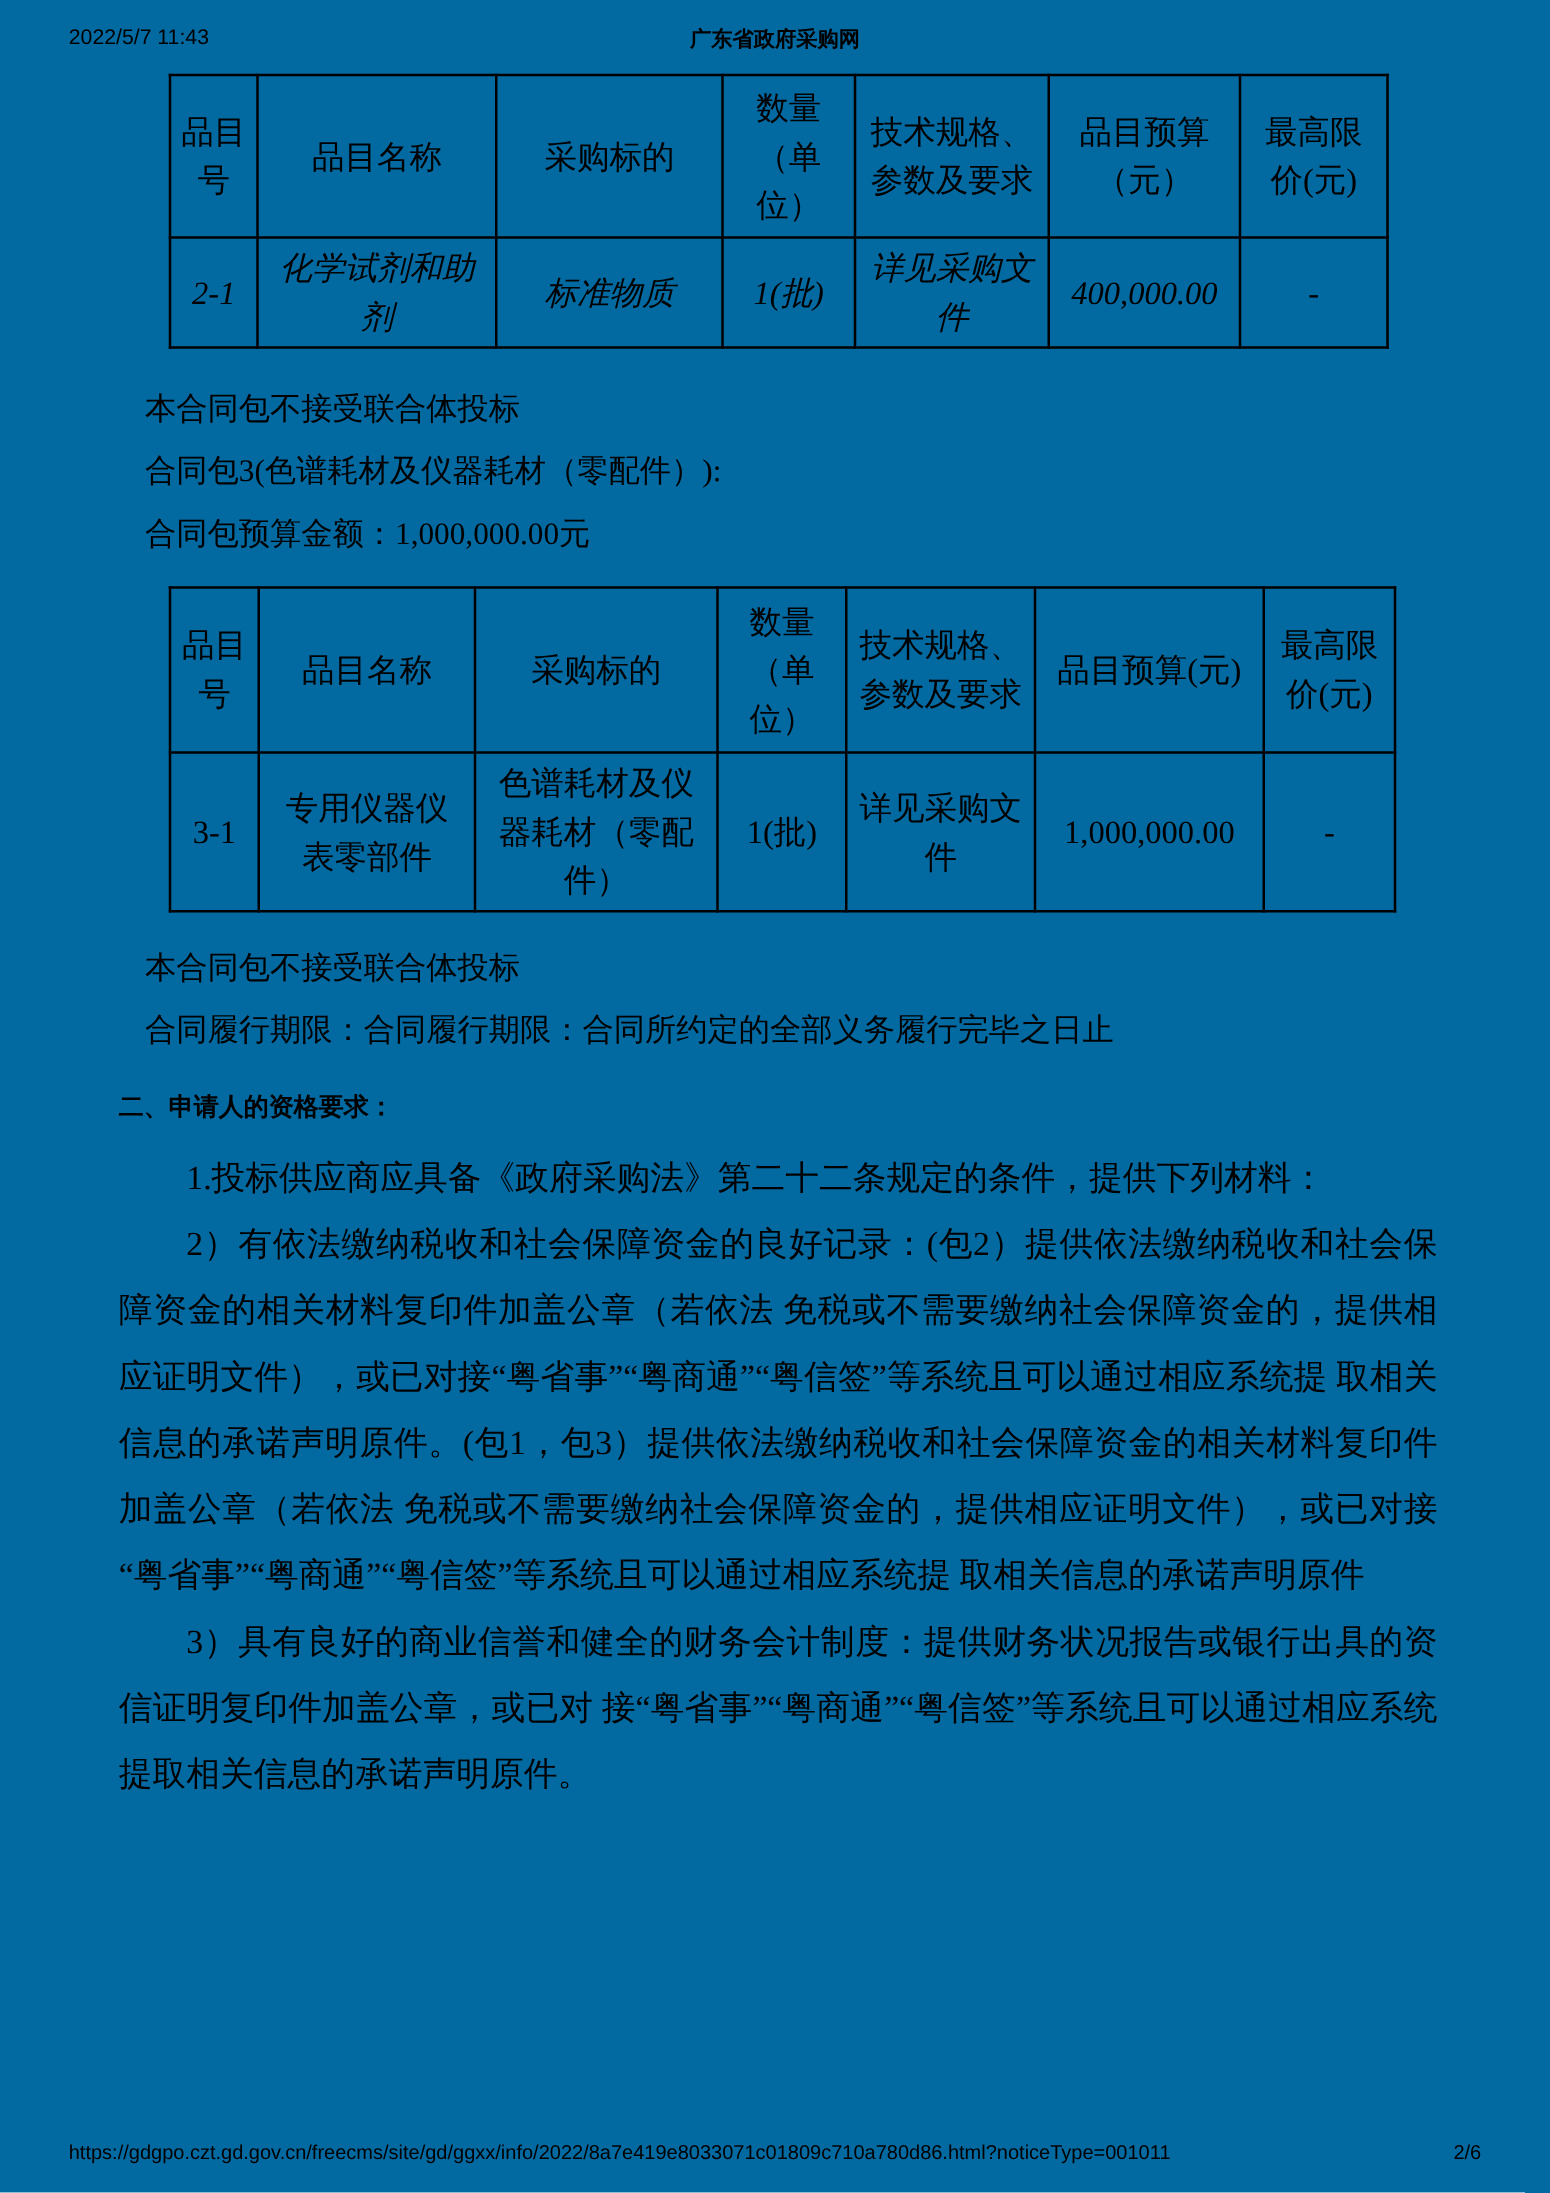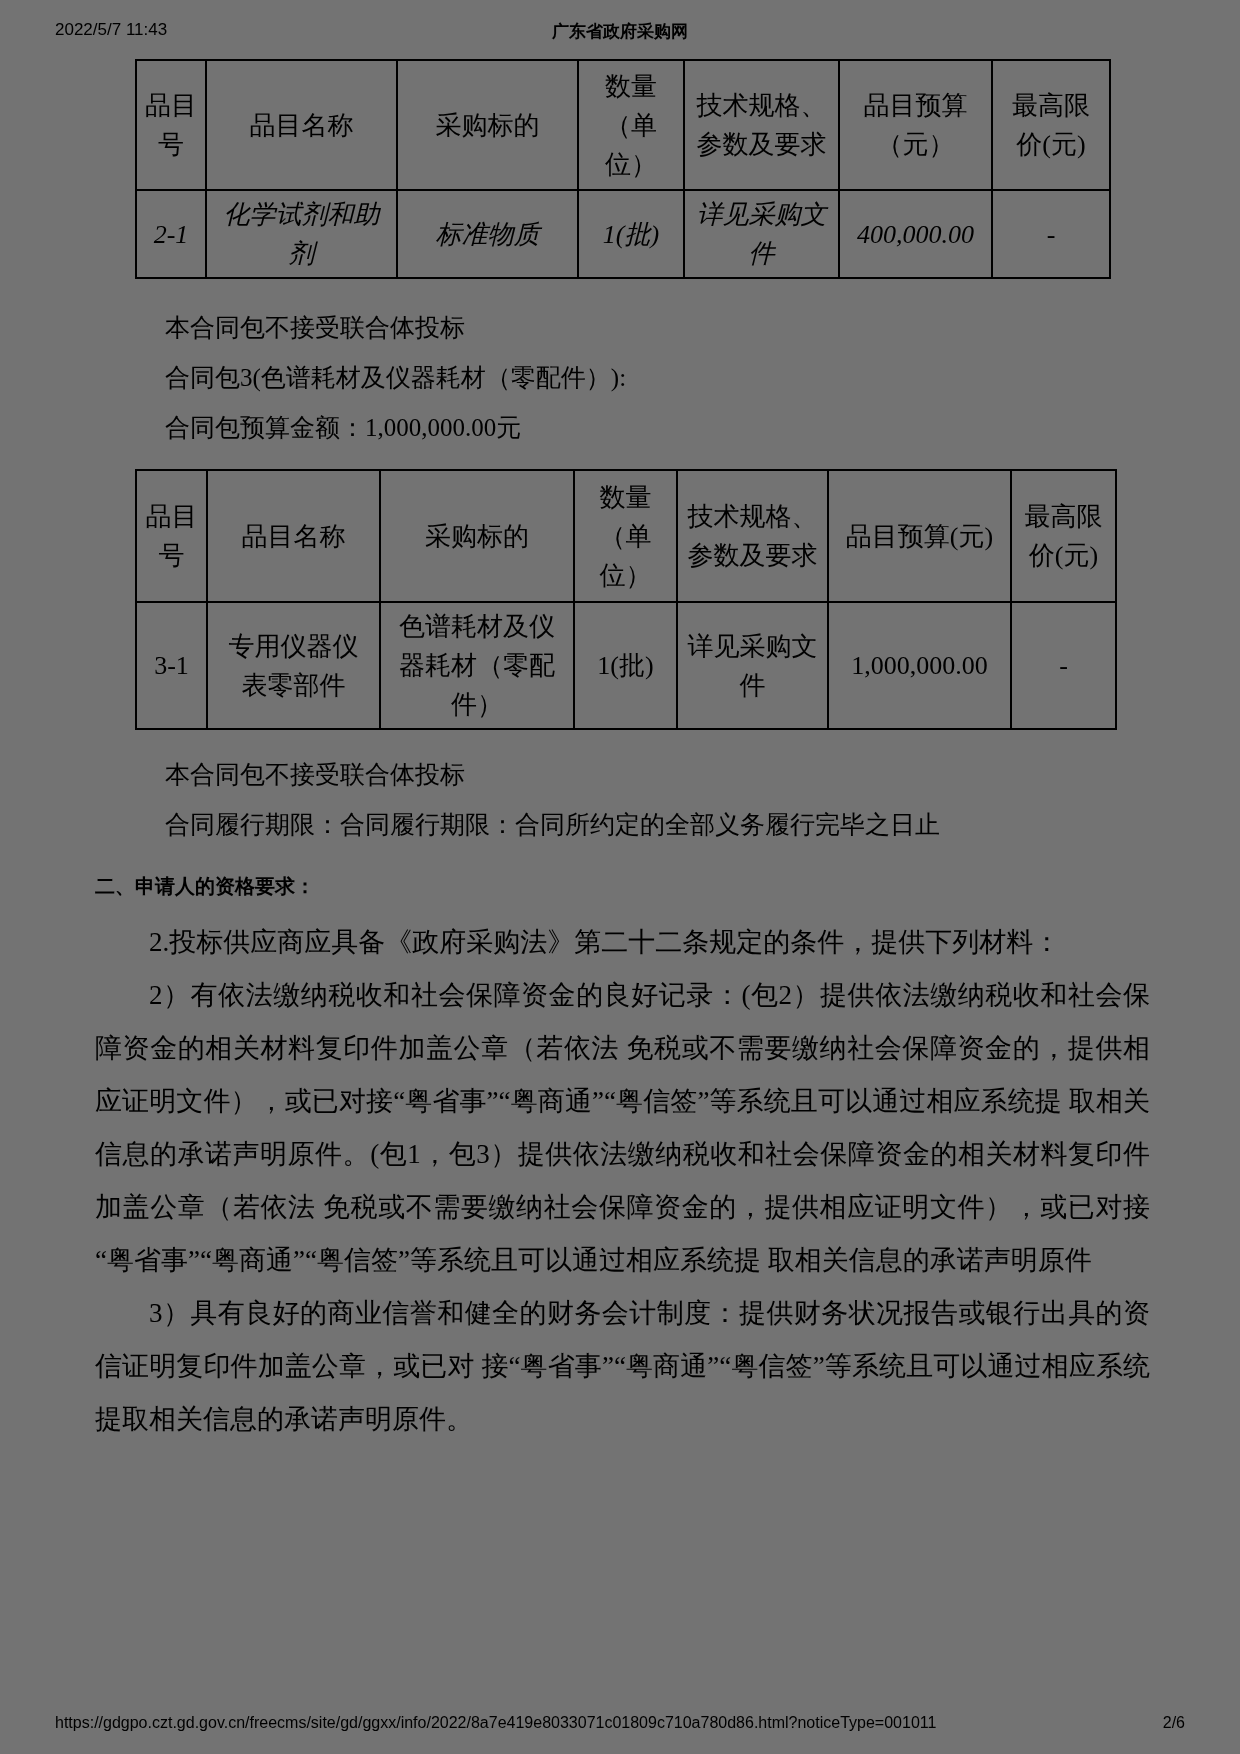--- a/index.html
+++ b/index.html
@@ -1,19 +1,19 @@
 <!DOCTYPE html>
 <html lang="zh"><head>
 <meta charset="utf-8">
 <style>
   html,body { margin:0; padding:0; background:#ffffff; }
   .page {
     position:relative; width:1240px; height:1754px; margin:0 auto;
     box-sizing:border-box; padding:0 55px; overflow:hidden;
-    background:#737373; color:#000;
+    background:#0369a1; color:#000;
     font-family:"Liberation Serif","DejaVu Serif",serif;
   }
 
   
   .print-header {
     position:relative; padding-top:20px; height:26px;
     font-family:"Liberation Sans","DejaVu Sans",sans-serif;
     font-size:17px; color:#000;
   }
   .print-header .dt { position:absolute; left:0; top:20px; }
@@ -39,21 +39,21 @@
   #table-pkg2 { margin-top:13px; }
   #table-pkg2 thead tr { height:130px; }
   #table-pkg2 tbody tr { height:88px;font-style:italic; }
   #table-pkg3 { margin-top:16px; }
   #table-pkg3 thead tr { height:132px; }
   #table-pkg3 tbody tr { height:118px; }
   td.cap { text-align:right; padding-right:14px; }
 
   
   .note {
-    margin:0 0 0 110px; font-size:25px; line-height:50px;
+    margin:0 0 0 61px; font-size:25px; line-height:50px;
     white-space:nowrap;
   }
   .notes-a { margin-top:24px; }
   .notes-b { margin-top:20px; }
 
   
   h2.section-heading {
     margin:16px 0 0 40px; font-family:"Liberation Sans","DejaVu Sans",sans-serif;
     font-size:20px; font-weight:bold; line-height:40px; color:#000;
   }
@@ -151,21 +151,21 @@
   </table>
 
   <div class="notes-b">
     <p class="note">本合同包不接受联合体投标</p>
     <p class="note">合同履行期限：合同履行期限：合同所约定的全部义务履行完毕之日止</p>
   </div>
 
   <h2 class="section-heading">二、申请人的资格要求：</h2>
 
   <div class="body-block">
-    <p class="body-para">2.投标供应商应具备《政府采购法》第二十二条规定的条件，提供下列材料：</p>
+    <p class="body-para">1.投标供应商应具备《政府采购法》第二十二条规定的条件，提供下列材料：</p>
     <p class="body-para">2）有依法缴纳税收和社会保障资金的良好记录：(包2）提供依法缴纳税收和社会保障资金的相关材料复印件加盖公章（若依法 免税或不需要缴纳社会保障资金的，提供相应证明文件），或已对接“粤省事”“粤商通”“粤信签”等系统且可以通过相应系统提 取相关信息的承诺声明原件。(包1，包3）提供依法缴纳税收和社会保障资金的相关材料复印件加盖公章（若依法 免税或不需要缴纳社会保障资金的，提供相应证明文件），或已对接“粤省事”“粤商通”“粤信签”等系统且可以通过相应系统提 取相关信息的承诺声明原件</p>
     <p class="body-para">3）具有良好的商业信誉和健全的财务会计制度：提供财务状况报告或银行出具的资信证明复印件加盖公章，或已对 接“粤省事”“粤商通”“粤信签”等系统且可以通过相应系统提取相关信息的承诺声明原件。</p>
   </div>
 
   <div class="print-footer">
     <span>https://gdgpo.czt.gd.gov.cn/freecms/site/gd/ggxx/info/2022/8a7e419e8033071c01809c710a780d86.html?noticeType=001011</span>
     <span>2/6</span>
   </div>
 
 </div>

